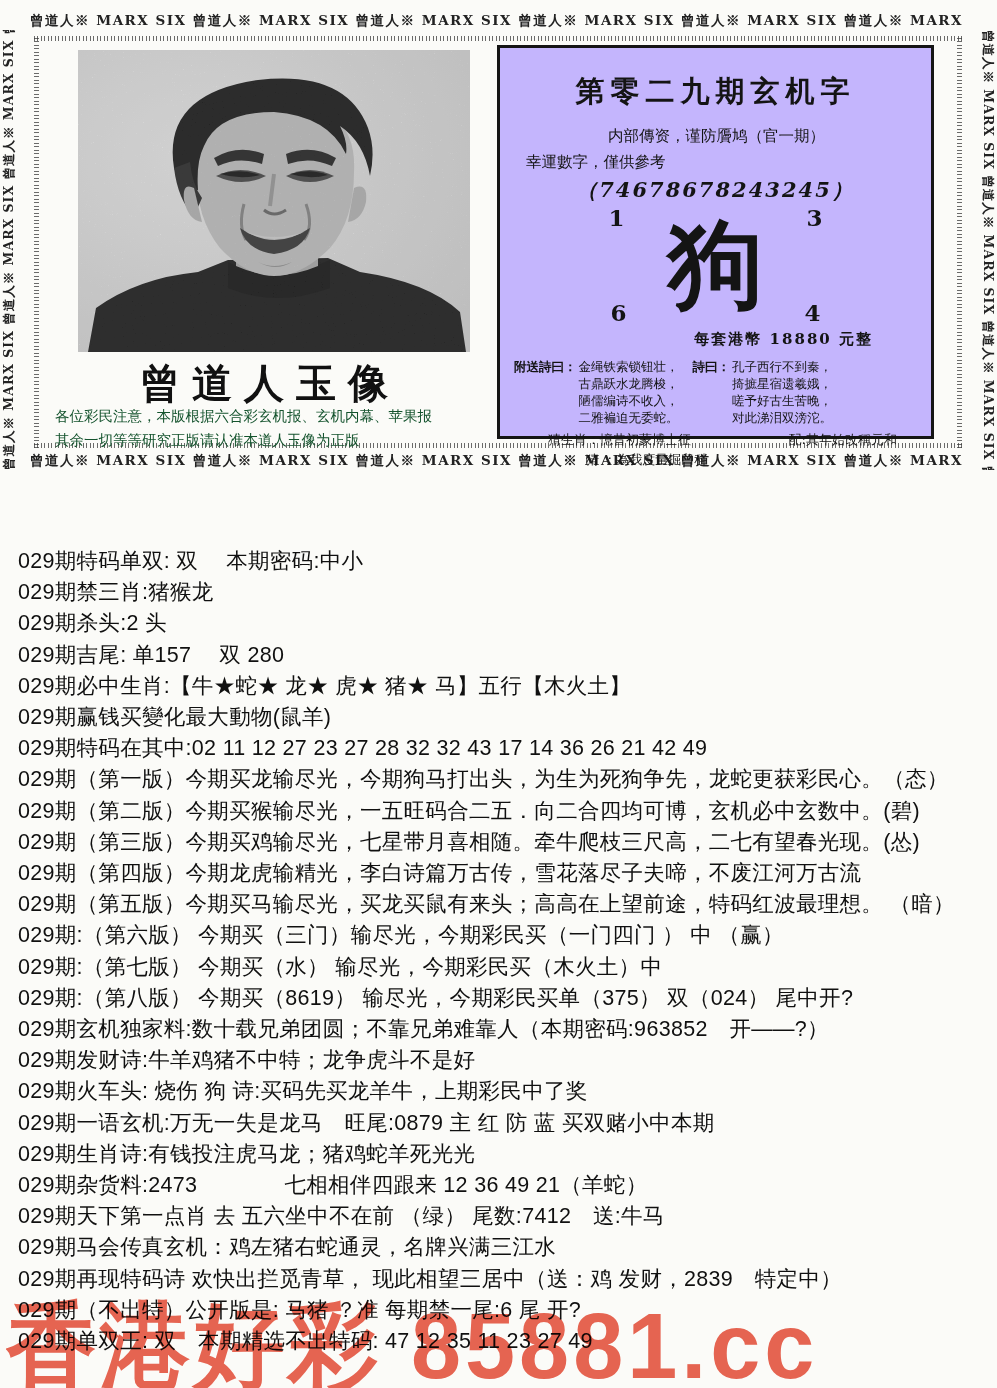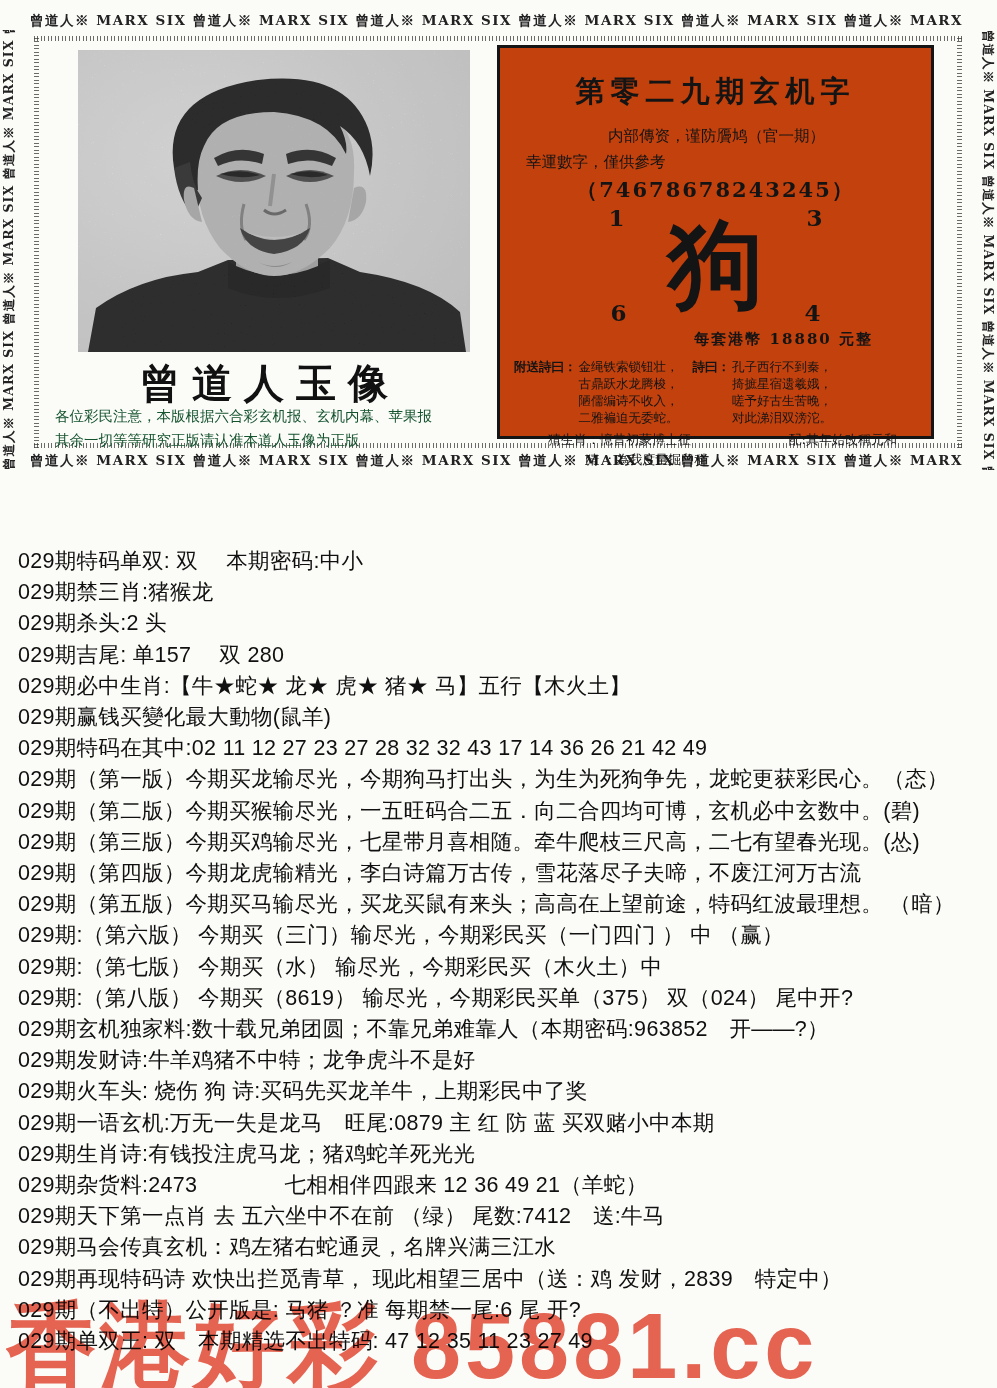--- a/index.html
+++ b/index.html
@@ -48,27 +48,27 @@
   }
   .photo-notes {
     position:absolute; left:55px; top:404px; width:438px;
     font:14.5px "DejaVu Serif", serif; line-height:24px; color:#14532d;
     white-space:nowrap; overflow:hidden;
   }
 
   
   .mystery-box {
     position:absolute; left:497px; top:45px; width:437px; height:394px;
-    border:3px solid #151515; background:#c2410c;
+    border:3px solid #151515; background:#c4b5fd;
     font-family:"DejaVu Serif", serif;
   }
   .mb-title { margin-top:24px; text-align:center; font-size:29px; font-weight:bold; letter-spacing:6px; white-space:nowrap; }
   .mb-subrow { display:flex; justify-content:center; margin:14px 24px 0 26px; font-size:15.5px; white-space:nowrap; }
   .mb-lucky { margin:5px 0 0 26px; font-size:15.5px; }
-  .mb-lucky-numbers { text-align:center; margin-top:3px; font-size:21px; font-weight:bold; letter-spacing:2px; }
+  .mb-lucky-numbers { text-align:center; margin-top:3px; font-size:21px; font-weight:bold; letter-spacing:2px;font-style:italic; }
   .mb-char-block { position:relative; width:230px; height:122px; margin:0 auto; }
   .mb-char { position:absolute; left:50%; top:50%; transform:translate(-50%,-50%);
     font-size:96px; font-weight:bold; line-height:1; }
   .mb-corner { position:absolute; font-size:23px; font-weight:bold; }
   .mb-corner.tl { left:8px;  top:0; }
   .mb-corner.tr { right:8px; top:0; }
   .mb-corner.bl { left:10px; bottom:0; }
   .mb-corner.br { right:10px; bottom:0; }
   .mb-price { text-align:right; margin:4px 58px 0 0; font-size:15px; font-weight:bold; letter-spacing:2px; }
   .mb-poems { display:flex; margin:9px 6px 0 14px; font-size:12.5px; line-height:17px; white-space:nowrap; }

